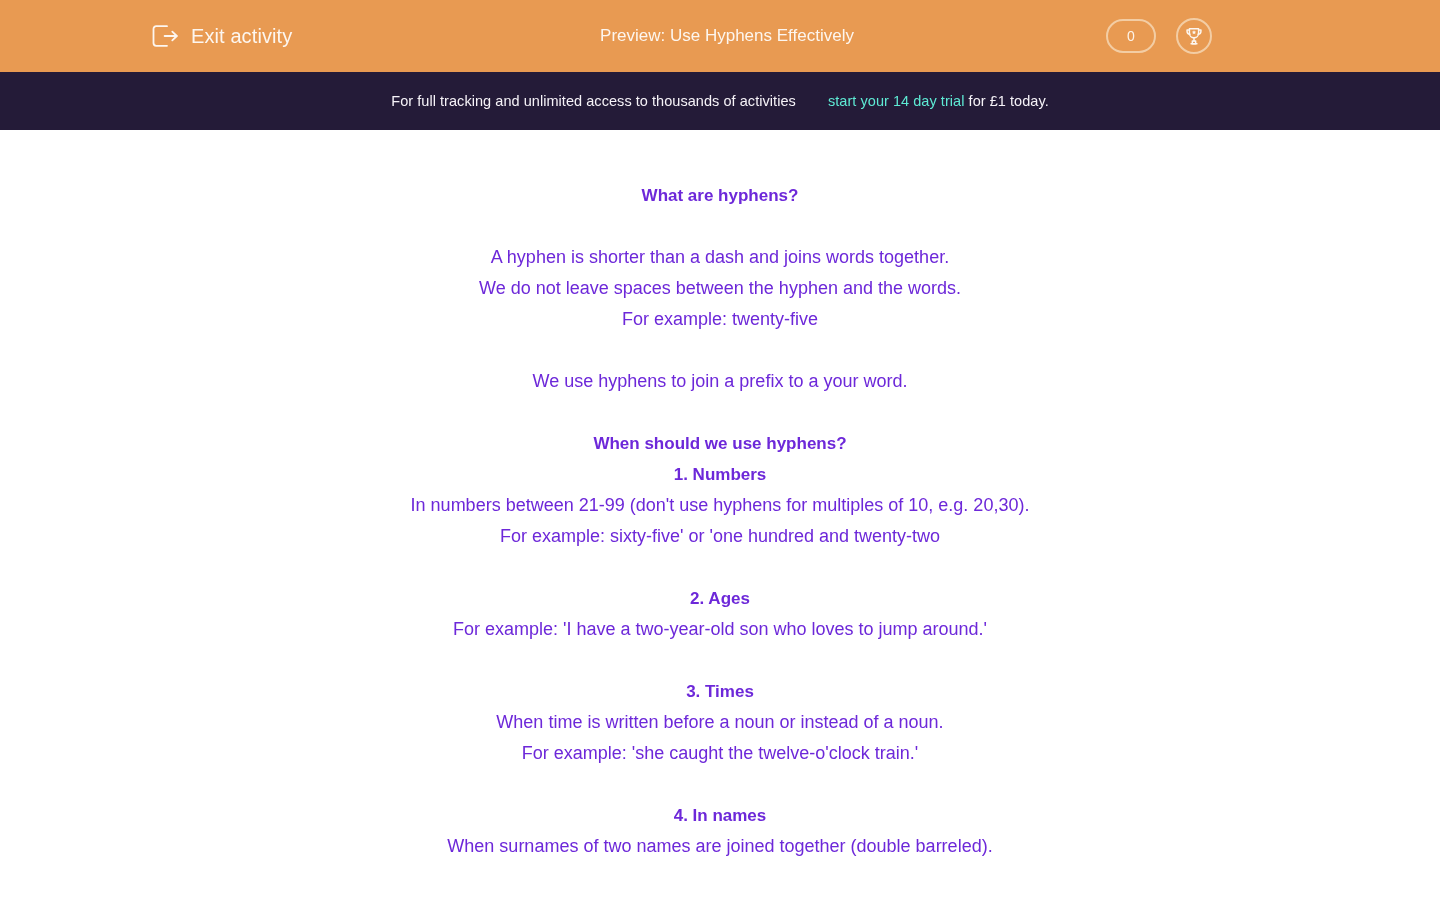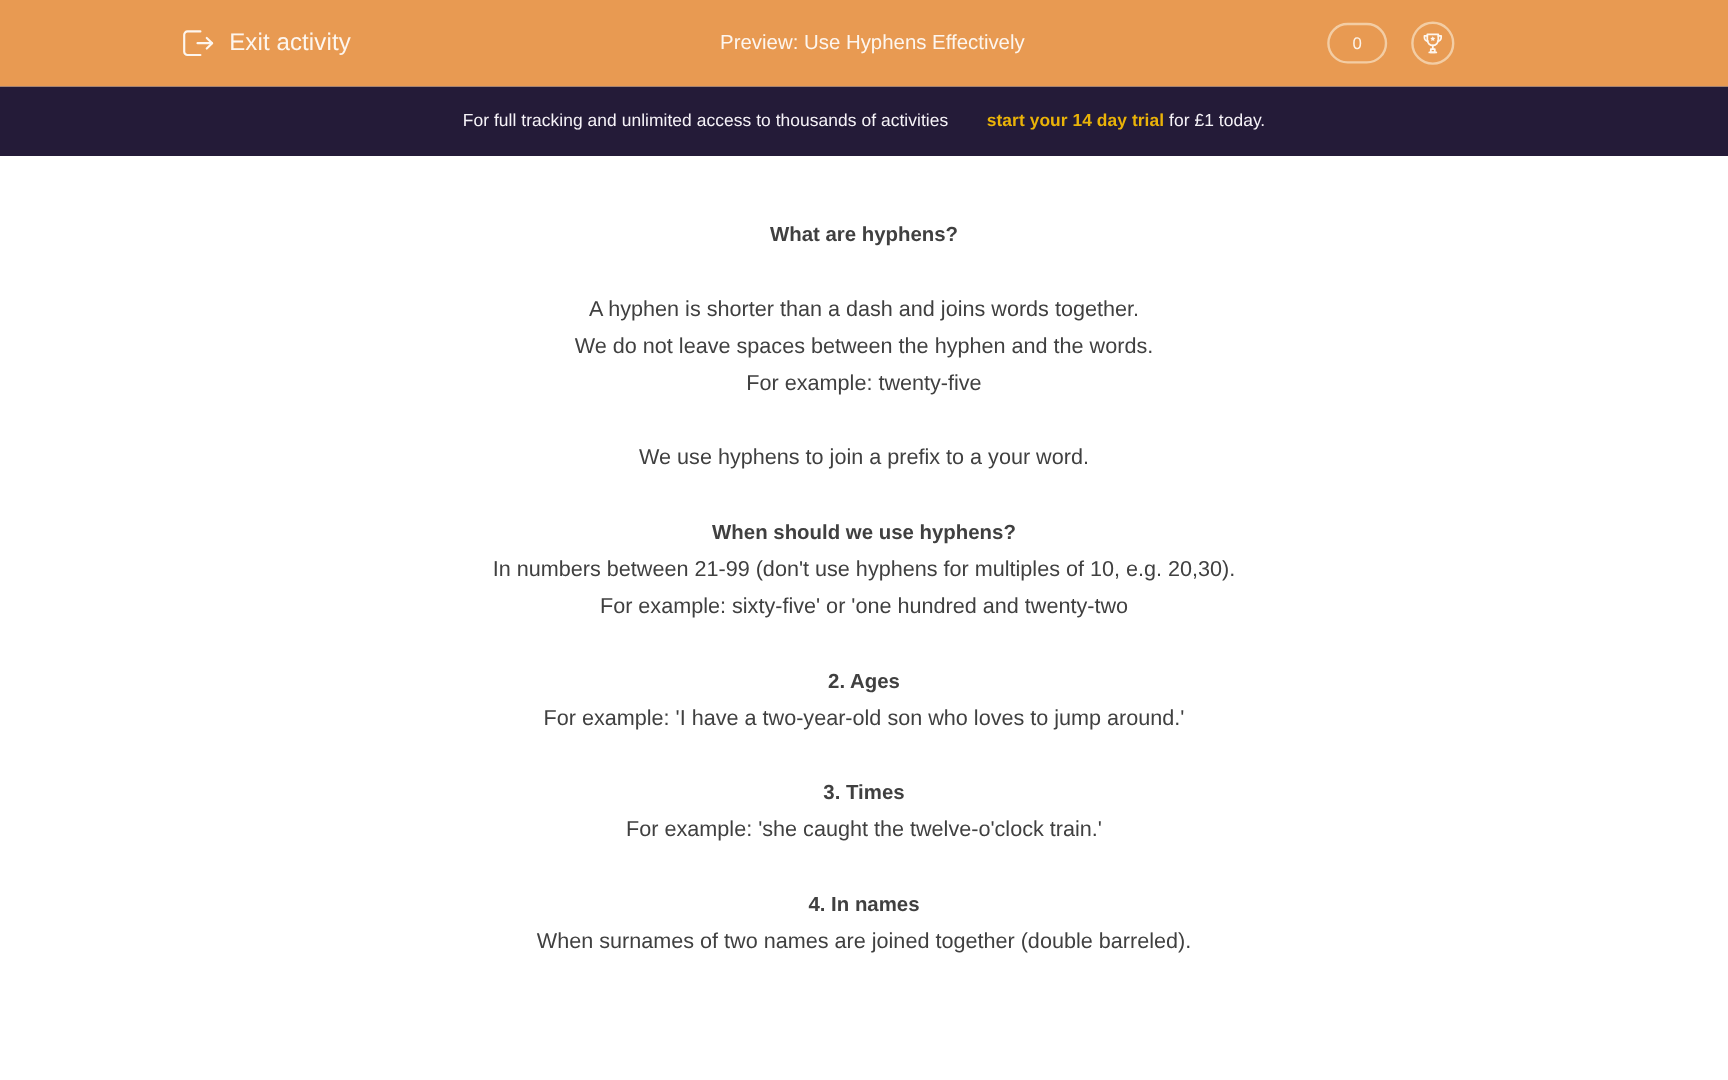--- a/index.html
+++ b/index.html
@@ -112,33 +112,33 @@
     justify-content: center;
     text-align: center;
   }
 
   .promo-text {
     font-size: 14.5px;
     color: #f6f3f8;
     letter-spacing: .05px;
   }
 
-  .promo-text .promo-strong { font-weight: bold; color: #eab308; margin-left: 28px; }
+  .promo-text .promo-strong { font-weight: normal; color: #5eead4; margin-left: 28px; }
 
   
   .activity-body {
     width: 1440px;
     padding-top: 50px;
     text-align: center;
   }
 
   .act-line {
     font-size: 18px;
     line-height: 31px;
-    color: #404040;
+    color: #6d28d9;
     white-space: pre;
   }
 
   .act-line.heading {
     font-weight: bold;
     font-size: 17px;
   }
 
   .act-line.subheading {
     font-weight: bold;
@@ -196,25 +196,27 @@
   <div id="activity-lines">
       <p class="act-line heading">What are hyphens?</p>
       <div class="act-spacer"></div>
       <p class="act-line">A hyphen is shorter than a dash and joins words together.</p>
       <p class="act-line">We do not leave spaces between the hyphen and the words.</p>
       <p class="act-line">For example: twenty-five</p>
       <div class="act-spacer"></div>
       <p class="act-line">We use hyphens to join a prefix to a your word.</p>
       <div class="act-spacer"></div>
       <p class="act-line heading">When should we use hyphens?</p>
+      <p class="act-line subheading">1. Numbers</p>
       <p class="act-line">In numbers between 21-99 (don't use hyphens for multiples of 10, e.g. 20,30).</p>
       <p class="act-line">For example: sixty-five' or 'one hundred and twenty-two</p>
       <div class="act-spacer"></div>
       <p class="act-line subheading">2. Ages</p>
       <p class="act-line">For example: 'I have a two-year-old son who loves to jump around.'</p>
       <div class="act-spacer"></div>
       <p class="act-line subheading">3. Times</p>
+      <p class="act-line">When time is written before a noun or instead of a noun.</p>
       <p class="act-line">For example: 'she caught the twelve-o'clock train.'</p>
       <div class="act-spacer"></div>
       <p class="act-line subheading">4. In names</p>
       <p class="act-line">When surnames of two names are joined together (double barreled).</p>
     </div>
 </main>
 
 </body></html>

